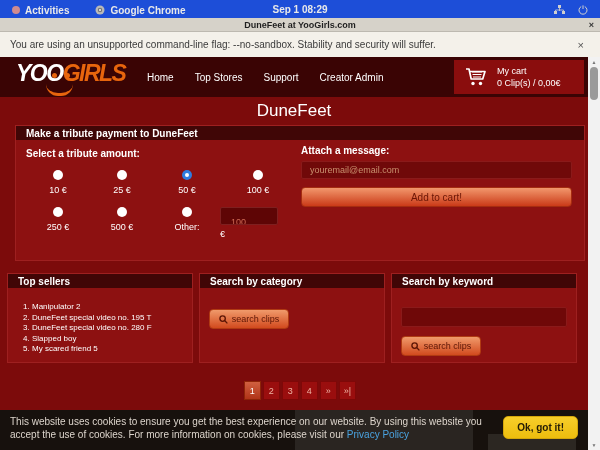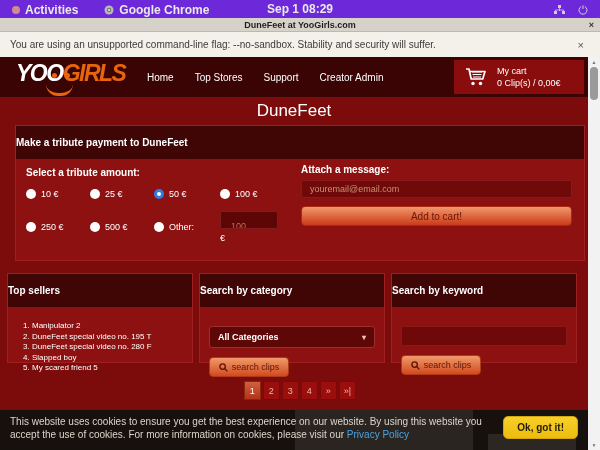--- a/index.html
+++ b/index.html
@@ -1,20 +1,20 @@
 <!DOCTYPE html>
 <html><head>
 <meta charset="utf-8">
 <style>
   html,body{margin:0;padding:0;background:#000;}
   body{width:600px;height:450px;position:relative;overflow:hidden;
        font-family:"Liberation Sans",sans-serif;-webkit-font-smoothing:antialiased;}
   
-  .sysbar{position:absolute;top:0;left:0;width:600px;height:20px;background:#6d28d9;
-          color:#e9e9e9;font-size:12px;font-weight:bold;display:flex;align-items:center;}
+  .sysbar{position:absolute;top:0;left:0;width:600px;height:20px;background:#1d4ed8;
+          color:#e9e9e9;font-size:10px;font-weight:bold;display:flex;align-items:center;}
   .sys-left{display:flex;align-items:center;margin-left:12px;z-index:2;}
   .activities{display:flex;align-items:center;gap:5px;}
   .act-dot{width:8px;height:8px;border-radius:50%;background:#cf8b90;}
   .chrome-item{display:flex;align-items:center;gap:5px;margin-left:26px;}
   .clock{position:absolute;left:0;right:0;top:0;height:18px;display:flex;align-items:center;justify-content:center;}
   .sys-right{margin-left:auto;display:flex;align-items:center;gap:13px;margin-right:12px;z-index:2;}
   
   .tabbar{position:absolute;top:18px;left:0;width:600px;height:14px;background:#d6d2c9;
           display:flex;align-items:center;justify-content:center;font-size:9px;font-weight:bold;color:#1f1f1f;
           border-bottom:1px solid #bdb9b0;box-sizing:border-box;}
@@ -41,29 +41,29 @@
               border-bottom:3px solid #e8650d;border-radius:0 0 14px 14px;}
   .nav{position:absolute;left:147px;top:0;height:40px;display:flex;align-items:center;gap:21px;
        font-size:10px;color:#fff;}
   .nav-item{cursor:default;}
   .cart-box{position:absolute;right:4px;top:3px;width:130px;height:34px;background:#8a0d0d;
             display:flex;align-items:center;gap:9px;padding-left:10px;box-sizing:border-box;}
   .cart-text{color:#fff;font-size:9px;line-height:12px;}
   
   .page-title{position:absolute;top:40px;left:0;right:0;height:27px;display:flex;align-items:center;
               justify-content:center;color:#fff;font-size:17px;}
-  .panel-head{height:33px;background:#400606;color:#fff;font-size:10px;font-weight:bold;
-              display:flex;align-items:center;flex:none;}
+  .panel-head{height:14px;background:#400606;color:#fff;font-size:10px;font-weight:bold;
+              display:flex;align-items:center;padding-left:10px;flex:none;}
   .tribute{position:absolute;left:15px;top:68px;width:570px;height:136px;background:#8d1111;
            border:1px solid #9e2020;box-sizing:border-box;}
   .trib-body{position:relative;height:112px;}
   .trib-left{position:absolute;left:10px;top:8px;width:270px;}
   .bold-label{color:#fff;font-size:10px;font-weight:bold;}
   .radio-grid{margin-top:11px;display:grid;grid-template-columns:64px 64px 66px auto;row-gap:12px;}
-  .radio-item{display:flex;align-items:center;gap:5px;color:#fff;font-size:9px;}
+  .radio-item{display:flex;align-items:center;gap:5px;color:#fff;font-size:9px;flex-direction:column;}
   .radio{width:10px;height:10px;border-radius:50%;background:#fff;flex:none;position:relative;}
   .radio.checked{background:#2f7ce0;}
   .radio.checked::after{content:"";position:absolute;left:3px;top:3px;width:4px;height:4px;border-radius:50%;background:#fff;}
   .other-cell{display:flex;flex-direction:column;}
   .other-input{width:58px;height:18px;background:#5e0505;border:1px solid #7e1f1f;border-radius:2px;
                color:#cf6a55;font-size:9px;padding:12px 0 0 10px;box-sizing:border-box;outline:none;}
   .euro-note{color:#fff;font-size:9px;margin-top:4px;}
   .trib-right{position:absolute;left:285px;right:12px;top:2px;}
   .trib-right .bold-label{display:block;margin:3px 0 3px 0;}
   .text-input{width:100%;height:18px;background:#700909;border:1px solid #8a1a1a;border-radius:2px;
@@ -241,24 +241,20 @@
           <li>DuneFeet special video no. 195 T</li>
           <li>DuneFeet special video no. 280 F</li>
           <li>Slapped boy</li>
           <li>My scared friend 5</li>
         </ol>
       </div>
     </div>
     <div class="panel">
       <div class="panel-head">Search by category</div>
       <div class="panel-body">
-        <div class="select-box">
-          <span>All Categories</span>
-          <span class="caret">▾</span>
-        </div>
         <button class="search-btn">
           <svg width="9" height="9" viewBox="0 0 10 10">
               <circle cx="4" cy="4" r="3" stroke="#5c1505" stroke-width="1.5" fill="none"></circle>
               <line x1="6.2" y1="6.2" x2="9.3" y2="9.3" stroke="#5c1505" stroke-width="1.5"></line>
             </svg>
           <span>search clips</span>
         </button>
       </div>
     </div>
     <div class="panel">

